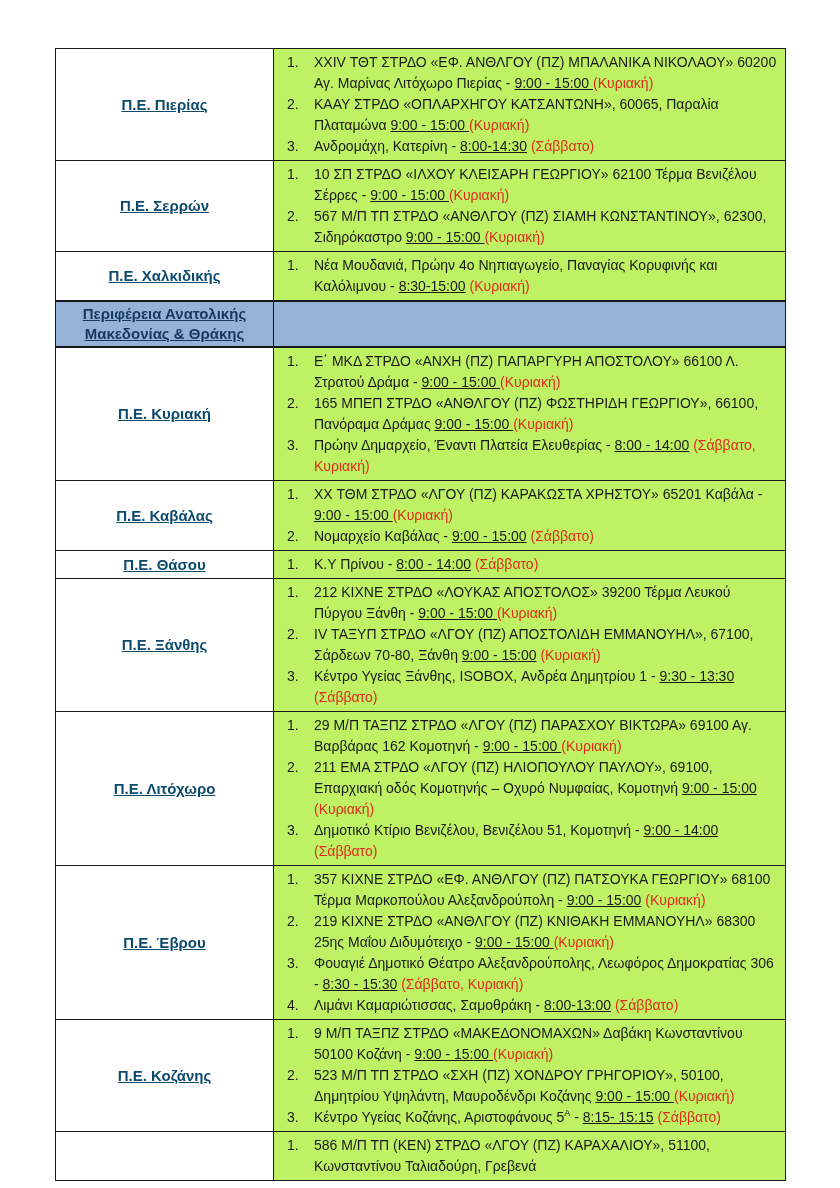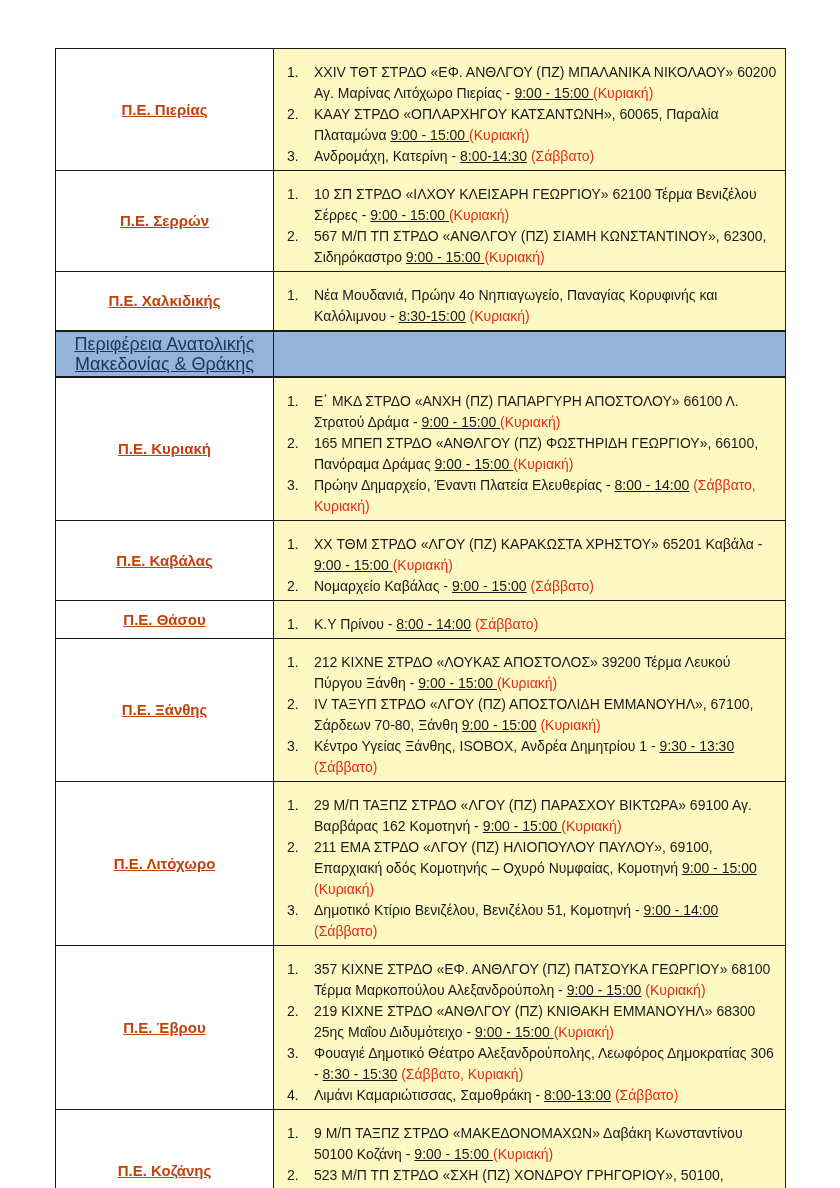--- a/index.html
+++ b/index.html
@@ -11,41 +11,41 @@
   .page{position:relative;width:840px;height:1188px;}
   table.sched{
     position:absolute;left:55px;top:48px;width:730px;
     border-collapse:collapse;table-layout:fixed;
   }
   td{border:1px solid #1a1a1a;}
   td.region-cell{
     text-align:center;vertical-align:middle;background:#ffffff;padding:2px 4px;
   }
   .region-link{
-    color:#c2410c;font-weight:bold;text-decoration:underline;
+    color:#0c4a6e;font-weight:bold;text-decoration:underline;
     font-size:15px;line-height:20px;cursor:pointer;
   }
-  td.items-cell{vertical-align:middle;padding:13px 6px 3px 0;background:#fef9c3;}
+  td.items-cell{vertical-align:middle;padding:3px 6px 3px 0;background:#bef264;}
   ol.items{margin:0;padding:0;list-style:none;counter-reset:it;}
   ol.items li{
     counter-increment:it;position:relative;padding-left:40px;
     font-size:14px;line-height:21px;
   }
   ol.items li::before{
     content:counter(it) ".";position:absolute;left:13px;top:0;
   }
   tr.section-row td{
     background:#95B3D7;border-top-width:2px;border-bottom-width:2px;
   }
   tr.section-row td.section-label-cell{
     text-align:center;vertical-align:middle;padding:2px 6px;
   }
   .section-label{
-    color:#17375E;font-weight:normal;text-decoration:underline;
-    font-size:18px;line-height:20px;display:inline-block;
+    color:#17375E;font-weight:bold;text-decoration:underline;
+    font-size:15px;line-height:20px;display:inline-block;
   }
   .seg-u{text-decoration:underline;}
   .seg-r{color:#E02B1C;}
   .seg-sup{font-size:9px;vertical-align:super;line-height:0;}
 </style>
 </head>
 <body>
 
 <div class="page">
   <table class="sched">

